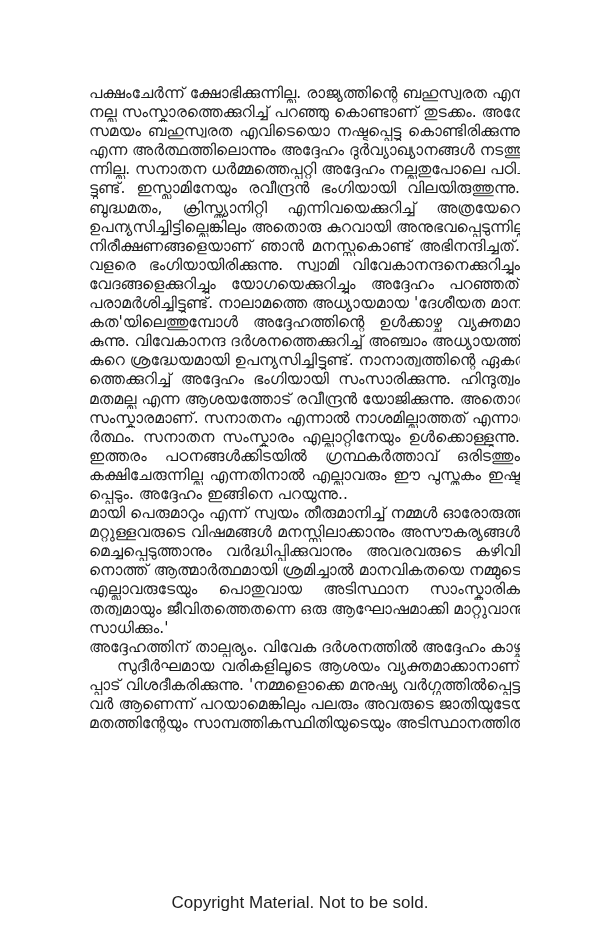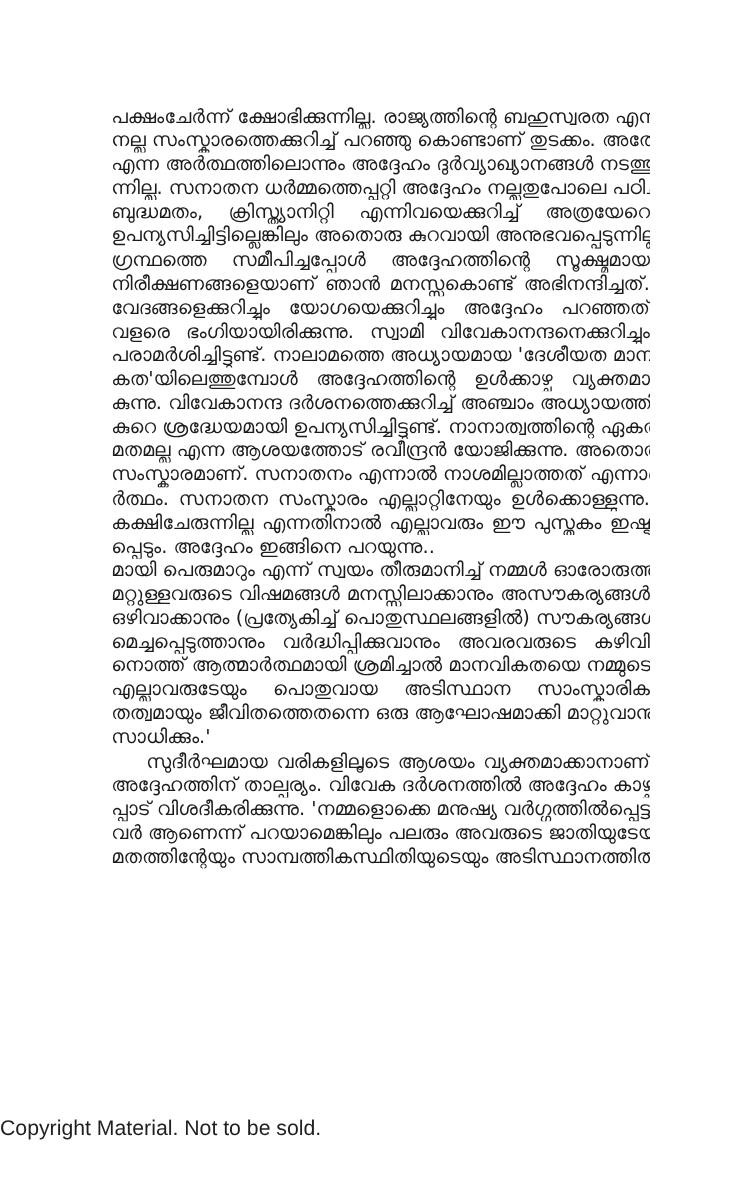--- a/index.html
+++ b/index.html
@@ -41,63 +41,66 @@
   }
   .line.no-force-justify {
     text-align: center;
     text-align-last: left;
   }
   .footer {
     position: absolute;
     left: 0;
     top: 893px;
     width: 600px;
+    text-align: center;
     font-family: "Liberation Sans", sans-serif;
     font-size: 17px;
     color: #1f1f1f;
   }
 </style>
 </head>
 <body>
 
 <div class="page">
   <div class="body-text">
       <div class="para">
         <div class="line">പക്ഷംചേർന്ന് ക്ഷോഭിക്കുന്നില്ല. രാജ്യത്തിന്റെ ബഹുസ്വരത എന്ന</div>
         <div class="line">നല്ല സംസ്കാരത്തെക്കുറിച്ച് പറഞ്ഞു കൊണ്ടാണ് തുടക്കം. അതേ</div>
+        <div class="line">സമയം ബഹുസ്വരത എവിടെയൊ നഷ്ടപ്പെട്ടു കൊണ്ടിരിക്കുന്നു</div>
         <div class="line">എന്ന അർത്ഥത്തിലൊന്നും അദ്ദേഹം ദുർവ്യാഖ്യാനങ്ങൾ നടത്തു</div>
         <div class="line">ന്നില്ല. സനാതന ധർമ്മത്തെപ്പറ്റി അദ്ദേഹം നല്ലതുപോലെ പഠിച്ചി</div>
+        <div class="line">ട്ടുണ്ട്. ഇസ്ലാമിനേയും രവീന്ദ്രൻ ഭംഗിയായി വിലയിരുത്തുന്നു.</div>
         <div class="line">ബുദ്ധമതം, ക്രിസ്ത്യാനിറ്റി എന്നിവയെക്കുറിച്ച് അത്രയേറെ</div>
         <div class="line">ഉപന്യസിച്ചിട്ടില്ലെങ്കിലും അതൊരു കുറവായി അനുഭവപ്പെടുന്നില്ല.</div>
-        <div class="line">ഗ്രന്ഥത്തെ സമീപിച്ചപ്പോൾ അദ്ദേഹത്തിന്റെ സൂക്ഷ്മമായ</div>
         <div class="line">നിരീക്ഷണങ്ങളെയാണ് ഞാൻ മനസ്സുകൊണ്ട് അഭിനന്ദിച്ചത്.</div>
+        <div class="line">വളരെ ഭംഗിയായിരിക്കുന്നു. സ്വാമി വിവേകാനന്ദനെക്കുറിച്ചും</div>
         <div class="line">വേദങ്ങളെക്കുറിച്ചും യോഗയെക്കുറിച്ചും അദ്ദേഹം പറഞ്ഞത്</div>
-        <div class="line">വളരെ ഭംഗിയായിരിക്കുന്നു. സ്വാമി വിവേകാനന്ദനെക്കുറിച്ചും</div>
         <div class="line">പരാമർശിച്ചിട്ടുണ്ട്. നാലാമത്തെ അധ്യായമായ 'ദേശീയത മാനവി</div>
         <div class="line">കത'യിലെത്തുമ്പോൾ അദ്ദേഹത്തിന്റെ ഉൾക്കാഴ്ച വ്യക്തമാ</div>
         <div class="line">കുന്നു. വിവേകാനന്ദ ദർശനത്തെക്കുറിച്ച് അഞ്ചാം അധ്യായത്തിൽ</div>
         <div class="line">കുറെ ശ്രദ്ധേയമായി ഉപന്യസിച്ചിട്ടുണ്ട്. നാനാത്വത്തിന്റെ ഏകത്വ</div>
+        <div class="line">ത്തെക്കുറിച്ച് അദ്ദേഹം ഭംഗിയായി സംസാരിക്കുന്നു. ഹിന്ദുത്വം</div>
         <div class="line">മതമല്ല എന്ന ആശയത്തോട് രവീന്ദ്രൻ യോജിക്കുന്നു. അതൊരു</div>
         <div class="line">സംസ്കാരമാണ്. സനാതനം എന്നാൽ നാശമില്ലാത്തത് എന്നാണ</div>
         <div class="line">ർത്ഥം. സനാതന സംസ്കാരം എല്ലാറ്റിനേയും ഉൾക്കൊള്ളുന്നു.</div>
+        <div class="line">ഇത്തരം പഠനങ്ങൾക്കിടയിൽ ഗ്രന്ഥകർത്താവ് ഒരിടത്തും</div>
         <div class="line">കക്ഷിചേരുന്നില്ല എന്നതിനാൽ എല്ലാവരും ഈ പുസ്തകം ഇഷ്ട</div>
         <div class="line no-force-justify">പ്പെടും. അദ്ദേഹം ഇങ്ങിനെ പറയുന്നു..</div>
       </div>
       <div class="para">
         <div class="line">മായി പെരുമാറും എന്ന് സ്വയം തീരുമാനിച്ച് നമ്മൾ ഓരോരുത്തരും</div>
         <div class="line">മറ്റുള്ളവരുടെ വിഷമങ്ങൾ മനസ്സിലാക്കാനും അസൗകര്യങ്ങൾ</div>
-        <div class="line">ഒഴിവാക്കാനും (പ്രത്യേകിച്ച് പൊതുസ്ഥലങ്ങളിൽ) സൗകര്യങ്ങൾ</div>
         <div class="line">മെച്ചപ്പെടുത്താനും വർദ്ധിപ്പിക്കുവാനും അവരവരുടെ കഴിവി</div>
         <div class="line">നൊത്ത് ആത്മാർത്ഥമായി ശ്രമിച്ചാൽ മാനവികതയെ നമ്മുടെ</div>
         <div class="line">എല്ലാവരുടേയും പൊതുവായ അടിസ്ഥാന സാംസ്കാരിക</div>
         <div class="line">തത്വമായും ജീവിതത്തെതന്നെ ഒരു ആഘോഷമാക്കി മാറ്റുവാനും</div>
         <div class="line no-force-justify">സാധിക്കും.'</div>
       </div>
       <div class="para">
+        <div class="line">അദ്ദേഹത്തിന് താല്പര്യം. വിവേക ദർശനത്തിൽ അദ്ദേഹം കാഴ്ച</div>
         <div class="line indent-first">സുദീർഘമായ വരികളിലൂടെ ആശയം വ്യക്തമാക്കാനാണ്</div>
-        <div class="line">അദ്ദേഹത്തിന് താല്പര്യം. വിവേക ദർശനത്തിൽ അദ്ദേഹം കാഴ്ച</div>
         <div class="line">പ്പാട് വിശദീകരിക്കുന്നു. 'നമ്മളൊക്കെ മനുഷ്യ വർഗ്ഗത്തിൽപ്പെട്ട</div>
         <div class="line">വർ ആണെന്ന് പറയാമെങ്കിലും പലരും അവരുടെ ജാതിയുടേയും</div>
         <div class="line">മതത്തിന്റേയും സാമ്പത്തികസ്ഥിതിയുടെയും അടിസ്ഥാനത്തിൽ</div>
       </div>
     </div>
   <div class="footer">Copyright Material. Not to be sold.</div>
 </div>
 
 </body></html>

